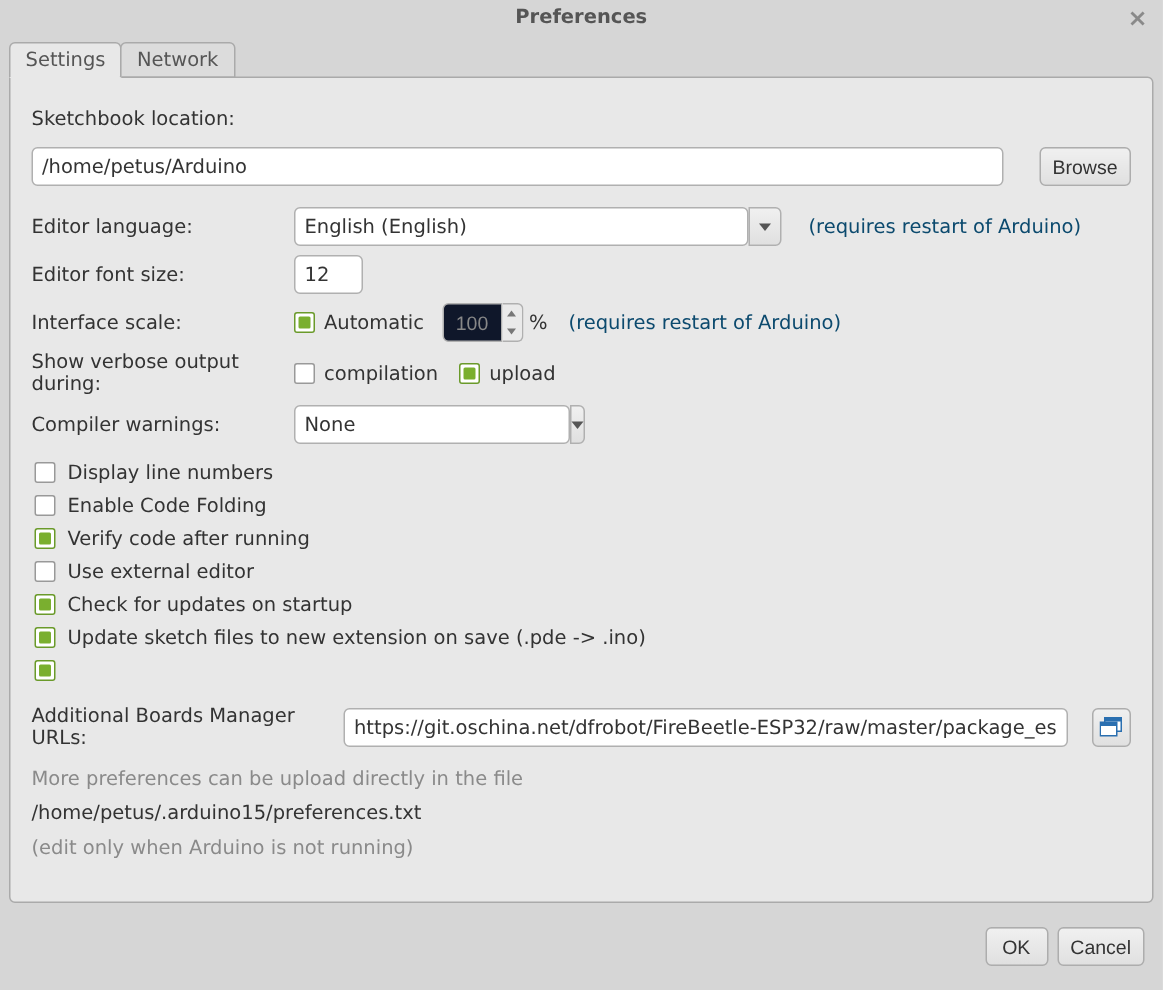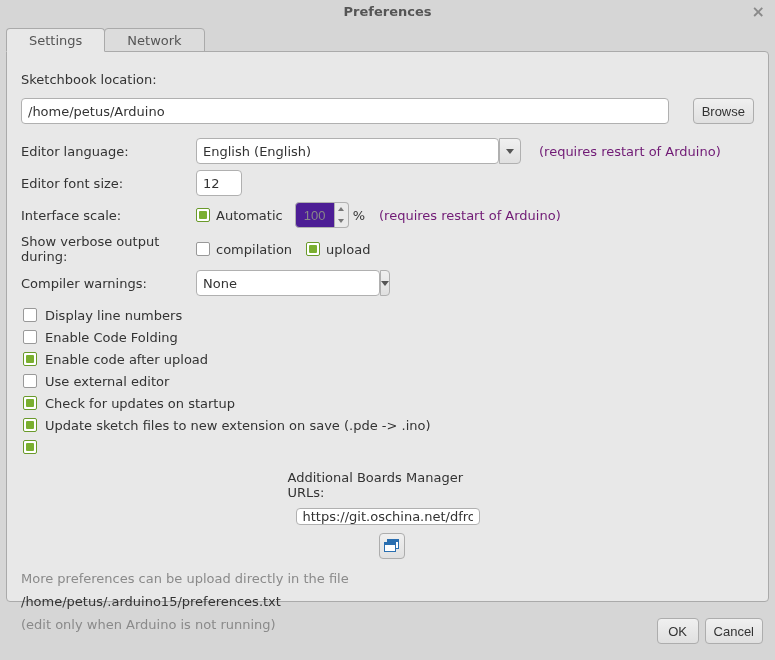--- a/index.html
+++ b/index.html
@@ -37,21 +37,21 @@
     position: absolute;
     left: 6px; right: 6px; top: 28px; bottom: 58px;
   }
   .tabstrip {
     height: 24px;
     display: flex;
     align-items: flex-end;
   }
   .tab {
     height: 24px;
-    padding: 0 22px;
+    padding: 0 10px;
     border: 1px solid #aaa;
     border-top-left-radius: 4px;
     border-top-right-radius: 4px;
     background: #dcdcdc;
     color: #555;
     display: flex; align-items: center;
     margin-right: 0;
     cursor: pointer;
     position: relative;
     z-index: 1;
@@ -125,21 +125,21 @@
     border-top: 5px solid #555;
   }
   .spinner-wrap {
     display: flex;
     align-items: center;
   }
   .spinner-input {
     width: 40px; height: 26px;
     border: 1px solid #b0b0b0;
     border-radius: 4px 0 0 4px;
-    background: #4c1d95;
+    background: #0f172a;
     text-align: center;
     padding: 0;
     color: #888;
     font-size: 13px;
   }
   .spinner-btns {
     display: flex; flex-direction: column;
     border: 1px solid #b0b0b0;
     border-left: none;
     border-radius: 0 4px 4px 0;
@@ -173,21 +173,21 @@
     background: #7aaf2f;
     border-radius: 1px;
   }
   .chk-row {
     display: flex; align-items: flex-start;
     margin-left: 2px;
     height: 22px;
     color: #333;
   }
   .chk-row .chk { margin-right: 8px; }
-  .hint { color: #701a75; margin-left: 18px; }
+  .hint { color: #0c4a6e; margin-left: 18px; }
   .dim { color: #8a8a8a; }
   .icon-btn {
     width: 26px; height: 26px;
     border: 1px solid #adadad;
     border-radius: 4px;
     background: linear-gradient(#f0f0f0,#e0e0e0);
     display: inline-flex; align-items:center; justify-content:center;
     margin-left: 8px;
     cursor: pointer;
   }
@@ -294,41 +294,41 @@
       <div class="chk-row">
           <span class="chk"></span>
           <span>Display line numbers</span>
         </div>
       <div class="chk-row">
           <span class="chk"></span>
           <span>Enable Code Folding</span>
         </div>
       <div class="chk-row">
           <span class="chk checked"></span>
-          <span>Enable code after upload</span>
+          <span>Verify code after running</span>
         </div>
       <div class="chk-row">
           <span class="chk"></span>
           <span>Use external editor</span>
         </div>
       <div class="chk-row">
           <span class="chk checked"></span>
           <span>Check for updates on startup</span>
         </div>
       <div class="chk-row">
           <span class="chk checked"></span>
           <span>Update sketch files to new extension on save (.pde -&gt; .ino)</span>
         </div>
       <div class="chk-row">
           <span class="chk checked"></span>
         </div>
 
       <div style="height:8px;"></div>
 
-      <div class="row" style="gap:8px;flex-direction:column;">
+      <div class="row" style="gap:8px;">
         <span style="width:200px;">Additional Boards Manager URLs:</span>
         <input type="text" class="txt" style="flex: 1 1 0%;" value="https://git.oschina.net/dfrobot/FireBeetle-ESP32/raw/master/package_esp32_index.json">
         <div class="icon-btn">
           <svg width="16" height="14" viewBox="0 0 16 14">
             <rect x="3.5" y="0.5" width="11" height="9" fill="#fff" stroke="#2a6fb0" stroke-width="1"></rect>
             <rect x="3.5" y="0.5" width="11" height="2.5" fill="#2a6fb0"></rect>
             <rect x="0.5" y="3.5" width="11" height="9" fill="#fff" stroke="#2a6fb0" stroke-width="1"></rect>
             <rect x="0.5" y="3.5" width="11" height="2.5" fill="#2a6fb0"></rect>
           </svg>
         </div>

